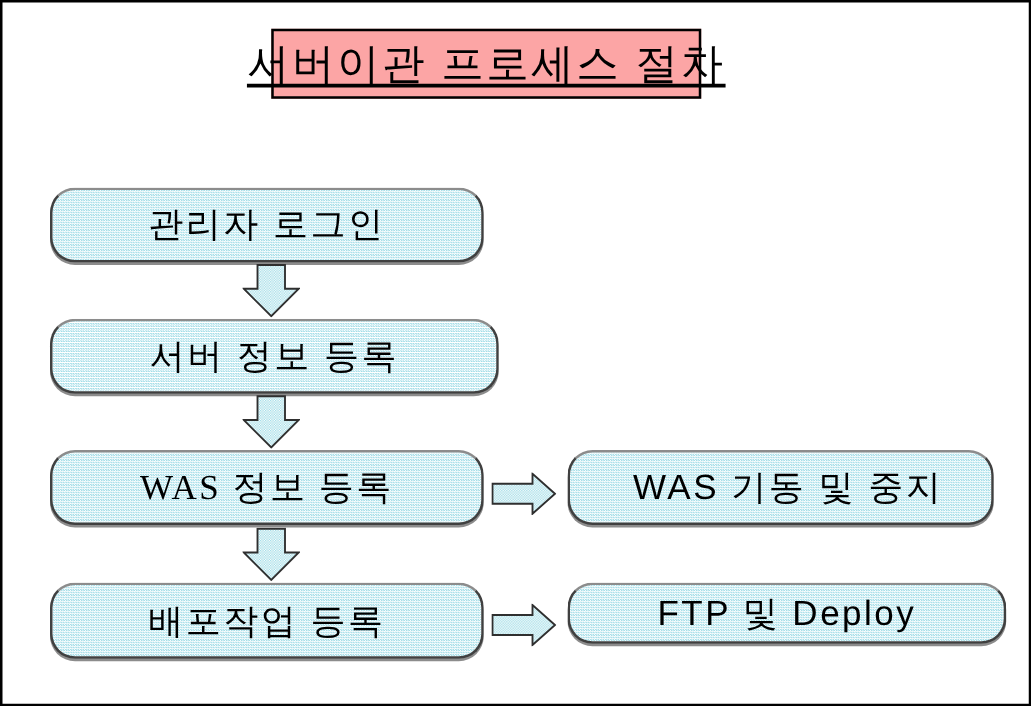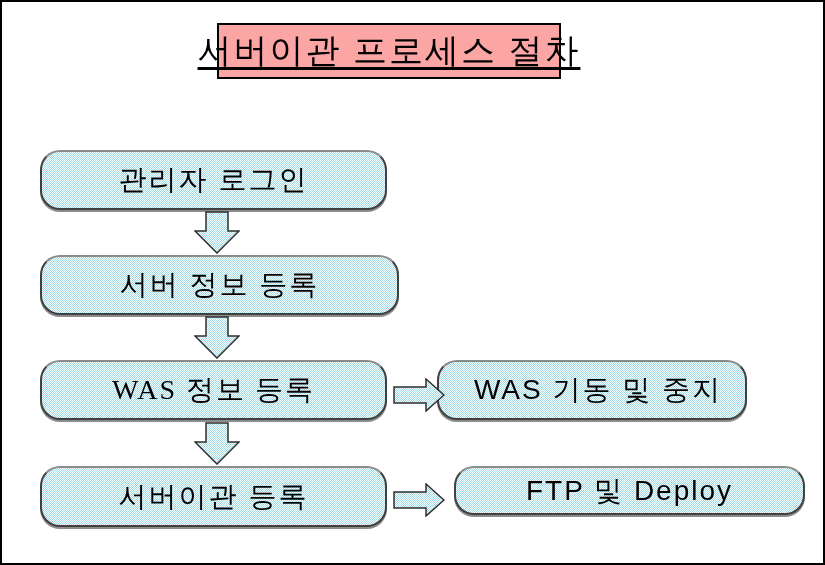--- a/index.html
+++ b/index.html
@@ -70,23 +70,23 @@
   <div class="title-box">
     <span class="title-text">서버이관 프로세스 절차</span>
   </div>
 
   <div class="node" style="left:38px; top:148px; width:347px; height:60px;">관리자 로그인</div>
 
   <div class="node" style="left:38px; top:253px; width:359px; height:60px;">서버 정보 등록</div>
 
   <div class="node" style="left:38px; top:358px; width:347px; height:60px;font-family:Liberation Serif, serif;">WAS 정보 등록</div>
 
-  <div class="node" style="left:38px; top:464px; width:347px; height:61px;">서버이관 등록</div>
+  <div class="node" style="left:38px; top:464px; width:347px; height:61px;">배포작업 등록</div>
 
-  <div class="node" style="left:435px; top:358px; width:310px; height:60px;padding-left:12px;">WAS 기동 및 중지</div>
+  <div class="node" style="left:452px; top:358px; width:341px; height:60px;padding-left:12px;">WAS 기동 및 중지</div>
 
   <div class="node" style="left:452px; top:464px; width:351px; height:49px;">FTP 및 Deploy</div>
 
   <svg class="arrow" style="left:192px; top:209px;" width="46" height="43" viewBox="0 0 46 43">
     <polygon points="12,1 34,1 34,20 45,20 23,42 1,20 12,20" fill="url(#checker)"></polygon>
   </svg>
 
   <svg class="arrow" style="left:192px; top:314px;" width="46" height="43" viewBox="0 0 46 43">
     <polygon points="12,1 34,1 34,20 45,20 23,42 1,20 12,20" fill="url(#checker)"></polygon>
   </svg>

